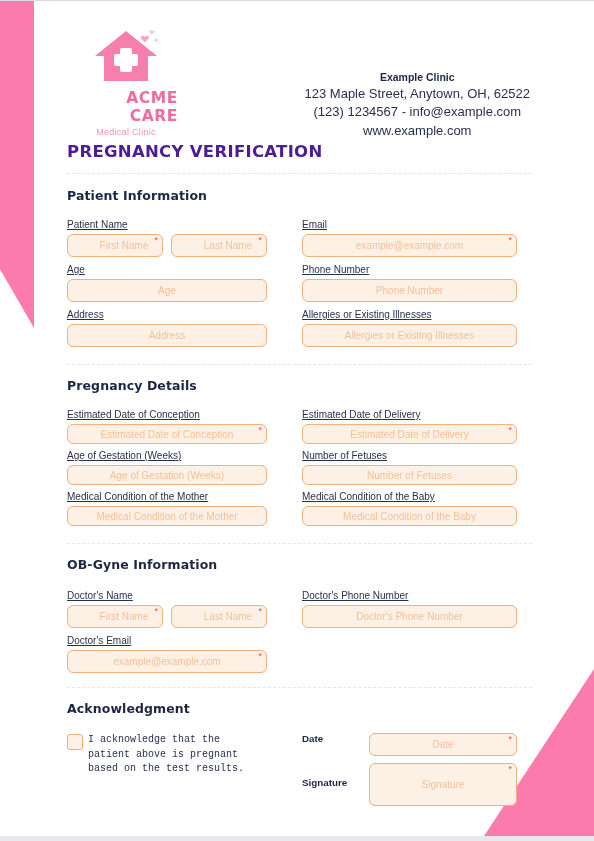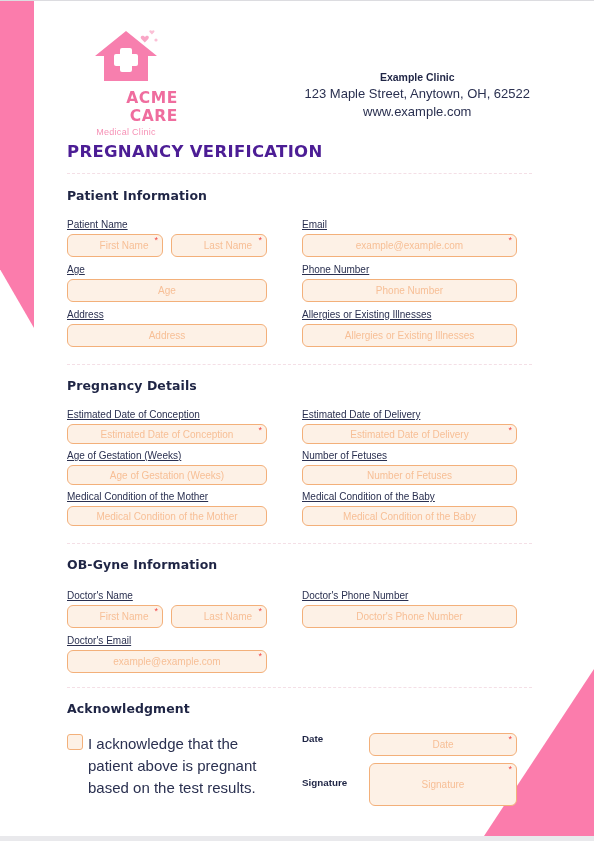--- a/index.html
+++ b/index.html
@@ -185,23 +185,24 @@
   .checkbox {
     flex: none;
     width: 14px;
     height: 14px;
     background: #fdf1e6;
     border: 1px solid #f3b07a;
     border-radius: 3px;
     margin-top: 1px;
   }
   .ack-text {
-    font-size: 15px;
+    font-size: 10px;
     color: #2a3050;
     line-height: 1.45;
+    font-family: Liberation Mono, monospace;
   }
   .sign-area { width: 215px; }
   .sign-row { display: flex; gap: 12px; margin-bottom: 7px; }
   .sign-row.sig-row { align-items: flex-start; }
   .sign-label {
     width: 55px;
     flex: none;
     font-size: 9.8px;
     font-weight: bold;
     color: #1f2545;
@@ -229,20 +230,21 @@
           <circle cx="68" cy="13" r="1.6" fill="#fbc0d6"></circle>
         </svg>
       </div>
       <div class="logo-name">ACME CARE</div>
       <div class="logo-sub">Medical Clinic</div>
     </div>
 
     <div class="clinic-info">
       <div class="clinic-name">Example Clinic</div>
       <div class="clinic-line">123 Maple Street, Anytown, OH, 62522</div>
+      <div class="clinic-line">(123) 1234567 - info@example.com</div>
       <div class="clinic-line">www.example.com</div>
     </div>
   </div>
 
   <div class="doc-title">PREGNANCY VERIFICATION</div>
 
   <div class="content" style="top:172px;">
 
     <hr class="divider">
 

